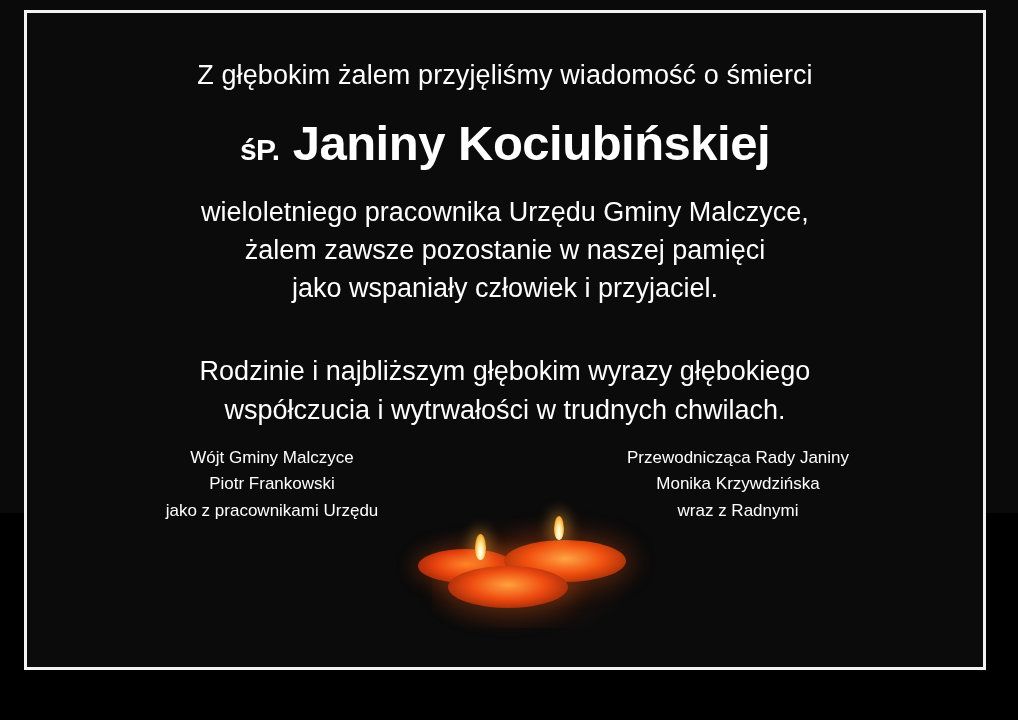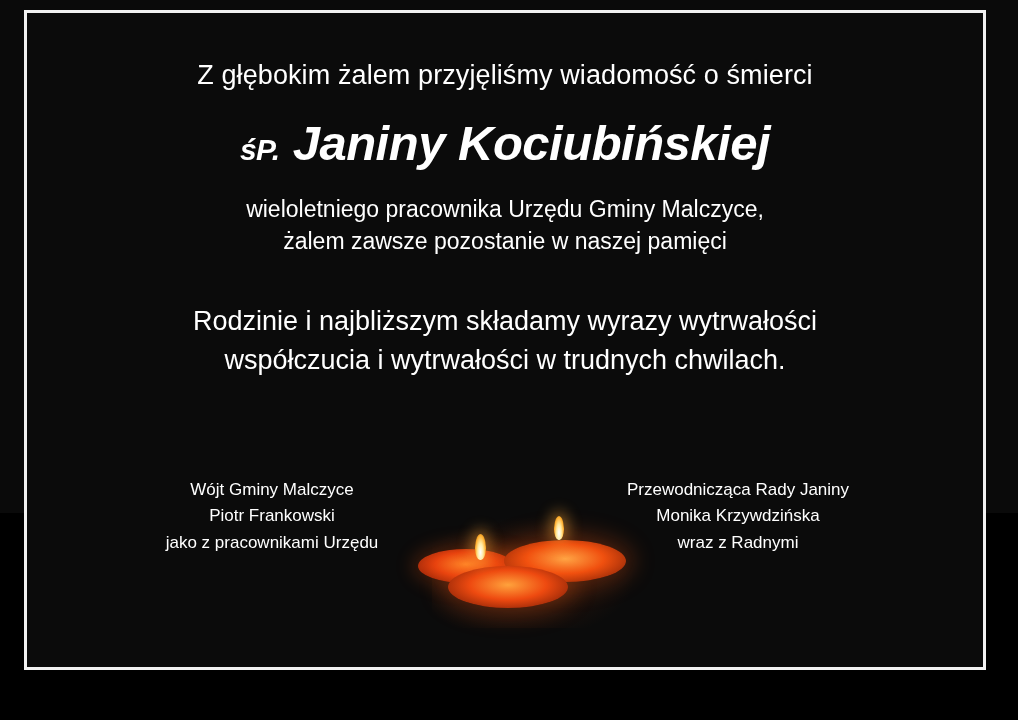--- a/index.html
+++ b/index.html
@@ -53,32 +53,31 @@
     letter-spacing: 0.1px;
     margin-top: 16px;
   }
 
   .name {
     font-size: 49px;
     font-weight: bold;
     letter-spacing: -0.5px;
     margin-top: 22px;
     white-space: nowrap;
-    font-style: italic;
   }
   .name .prefix {
     font-size: 38px;
   }
   .name .prefix .sp-small {
     font-size: 30px;
   }
 
   .role {
     margin-top: 22px;
-    font-size: 23px;
+    font-size: 27px;
     line-height: 1.42;
     font-weight: 400;
   }
 
   .condolence {
     margin-top: 44px;
     font-size: 27px;
     line-height: 1.45;
     font-weight: 400;
   }
@@ -87,21 +86,20 @@
     position: absolute;
     left: 0;
     top: 432px;
     width: 100%;
     display: flex;
     justify-content: space-between;
     padding: 0 80px;
     box-sizing: border-box;
     font-size: 17px;
     line-height: 1.55;
-    margin-top: 32px;
   }
   .signature {
     width: 330px;
     text-align: center;
     color: #ffffff;
   }
   .signature.left { text-align: center; }
   .signature.right { text-align: center; }
 
   
@@ -176,24 +174,25 @@
       <div class="lead">Z głębokim żalem przyjęliśmy wiadomość o śmierci</div>
 
       <div class="name">
         <span class="prefix"><span class="sp-small">śP.</span></span>
         <span>Janiny Kociubińskiej</span>
       </div>
 
       <div class="role">
         <div>wieloletniego pracownika Urzędu Gminy Malczyce,</div>
         <div>żalem zawsze pozostanie w naszej pamięci</div>
+        <div>jako wspaniały człowiek i przyjaciel.</div>
       </div>
 
       <div class="condolence">
-        <div>Rodzinie i najbliższym składamy wyrazy wytrwałości</div>
+        <div>Rodzinie i najbliższym głębokim wyrazy głębokiego</div>
         <div>współczucia i wytrwałości w trudnych chwilach.</div>
       </div>
     </div>
 
     <div class="signatures">
       <div class="signature left">
         <div>Wójt Gminy Malczyce</div>
         <div>Piotr Frankowski</div>
         <div>jako z pracownikami Urzędu</div>
       </div>

